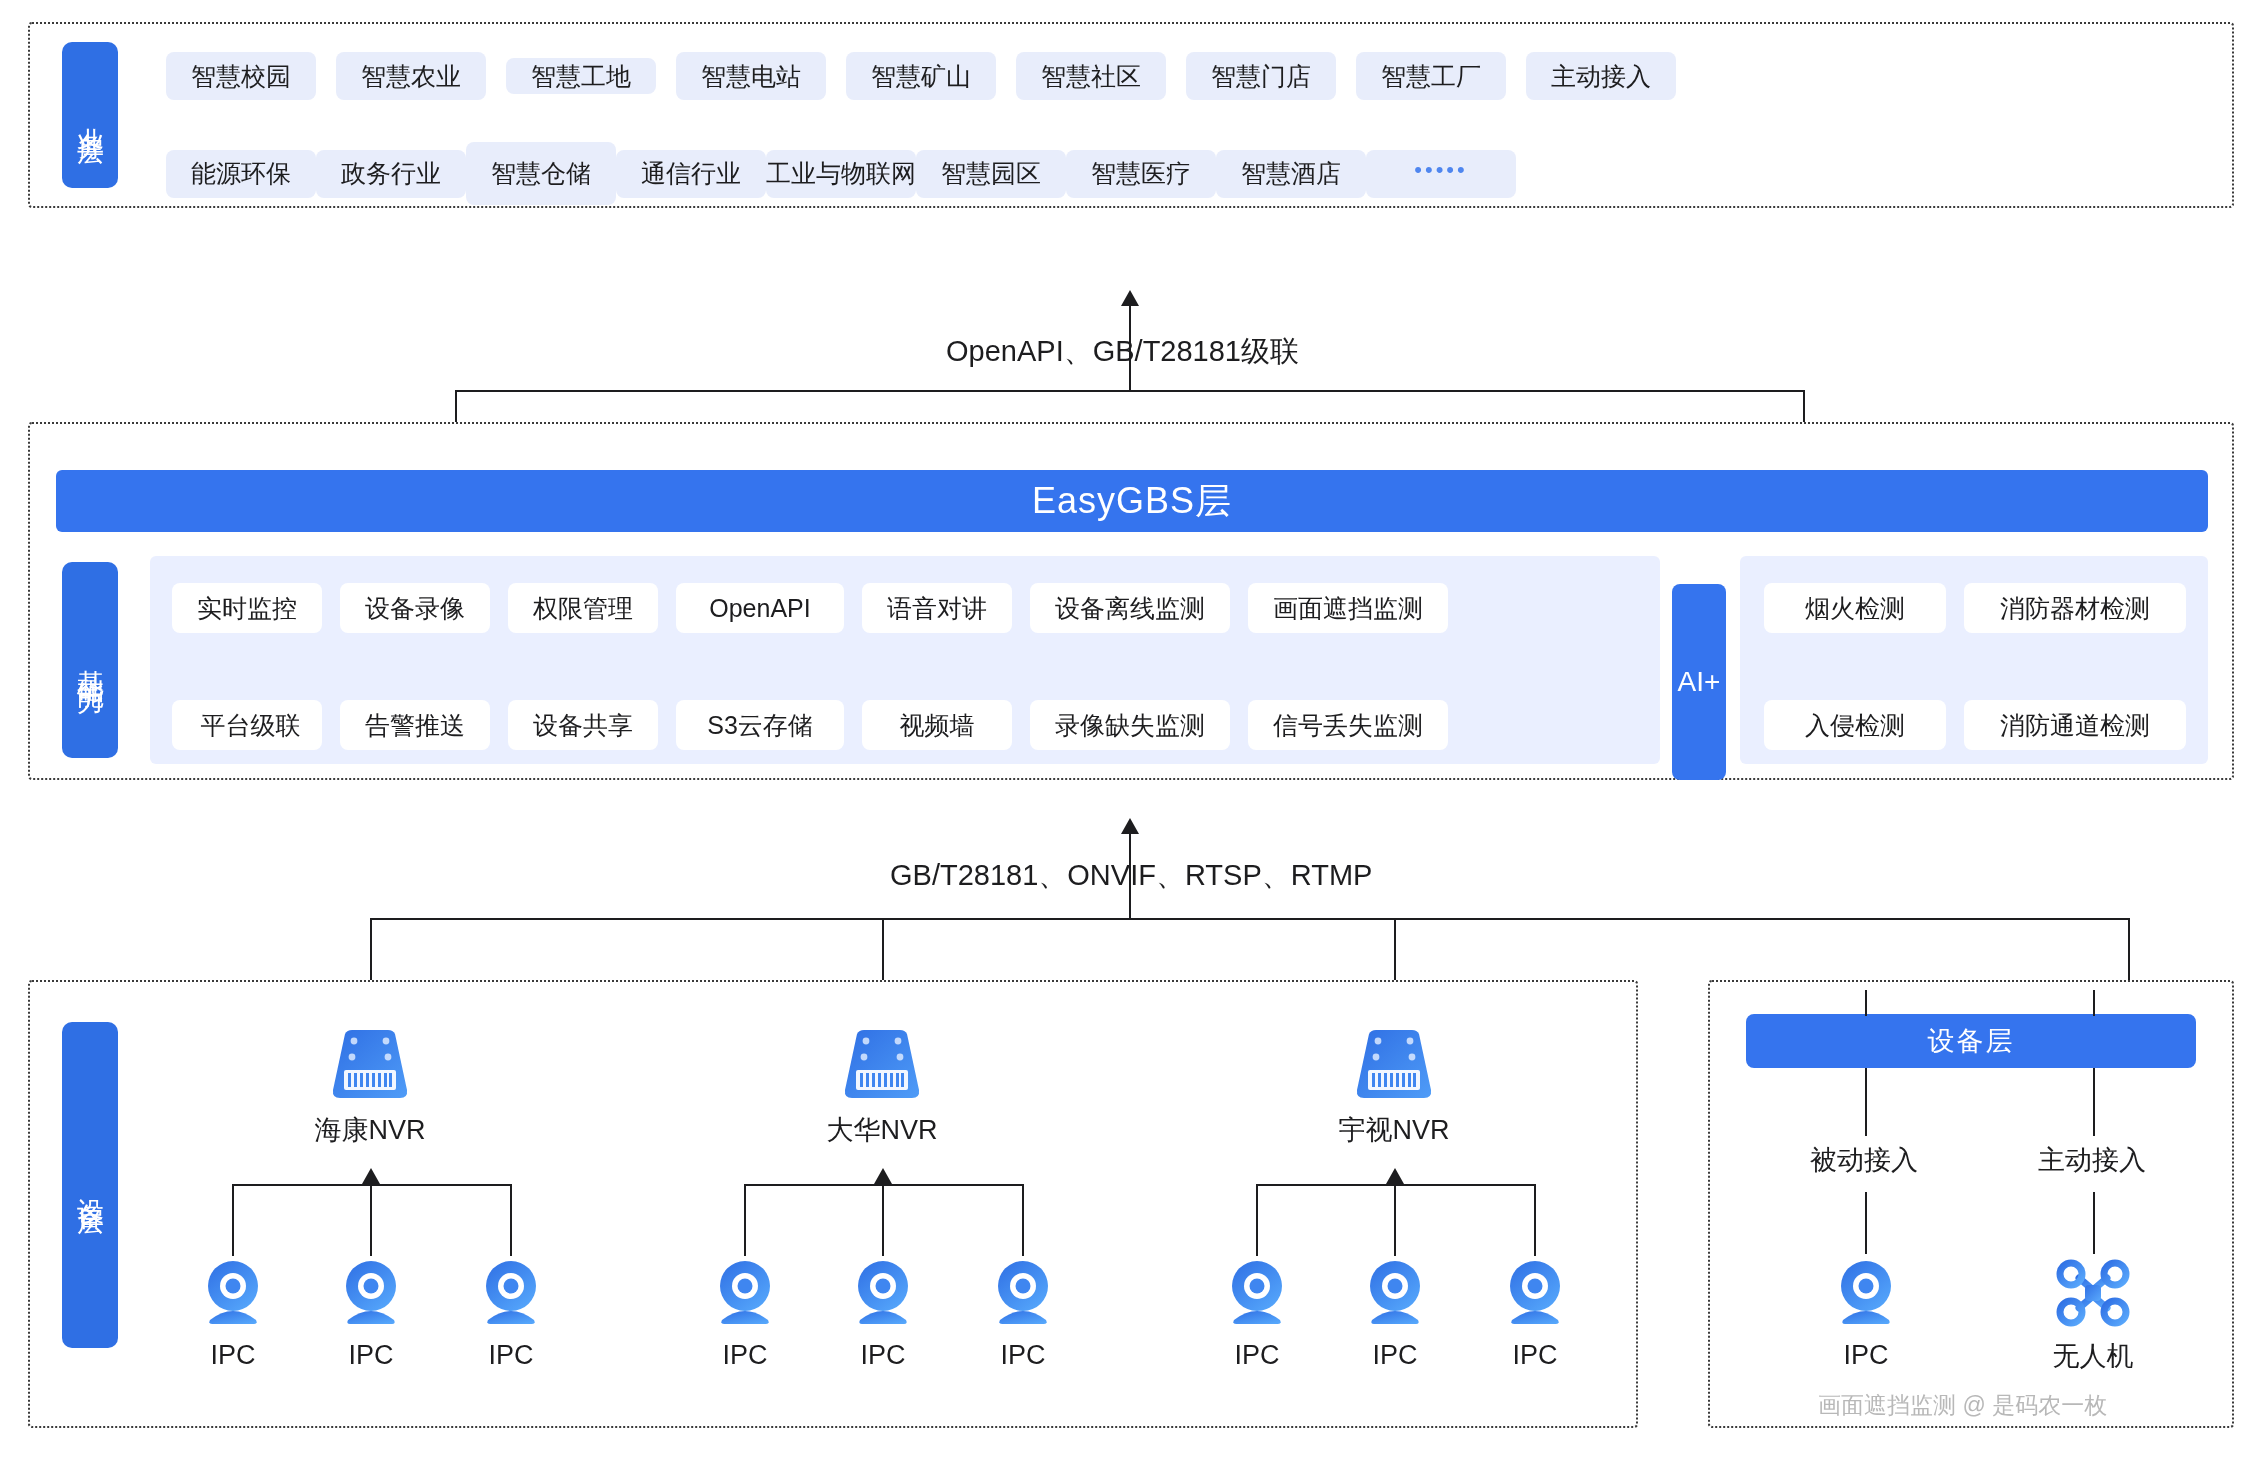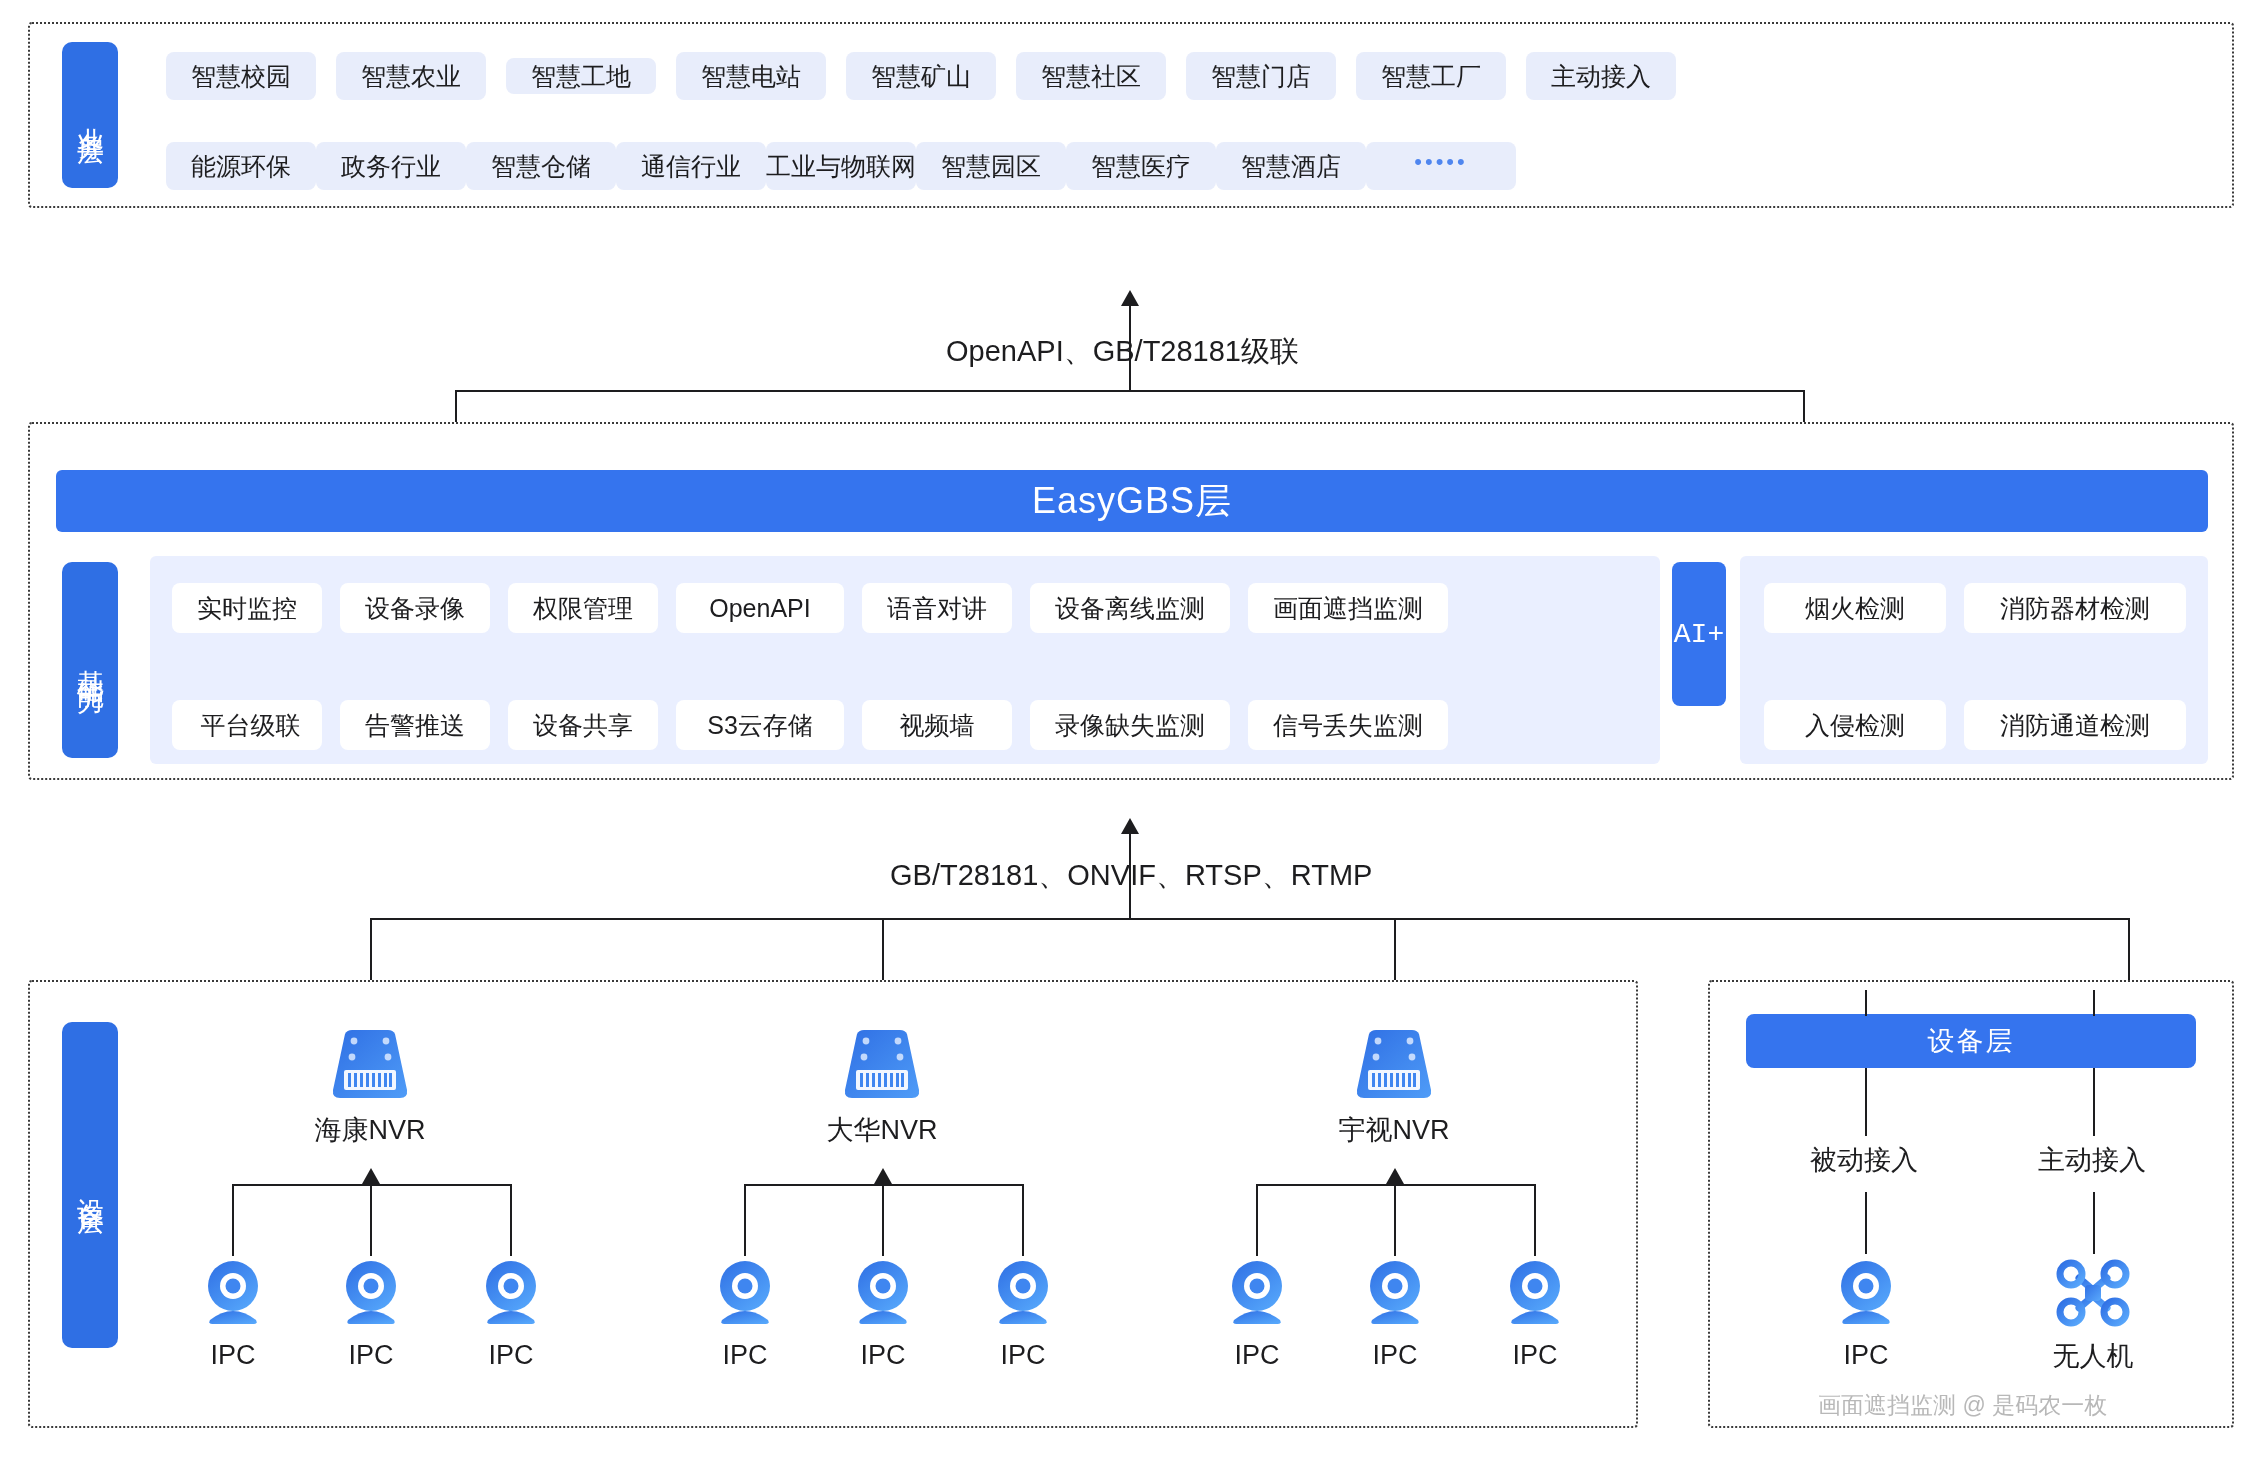--- a/index.html
+++ b/index.html
@@ -195,21 +195,21 @@
       </div>
   </div>
 
   <div class="row" style="left:166px;top:142px;">
     <div class="chip" style="width:150px;height:48px;">
         <span>能源环保</span>
       </div>
     <div class="chip" style="width:150px;height:48px;">
         <span>政务行业</span>
       </div>
-    <div class="chip" style="width:150px;height:48px;text-align:center;">
+    <div class="chip" style="width:150px;height:63px;text-align:center;">
         <span>智慧仓储</span>
       </div>
     <div class="chip" style="width:150px;height:48px;">
         <span>通信行业</span>
       </div>
     <div class="chip" style="width:150px;height:48px;">
         <span>工业与物联网</span>
       </div>
     <div class="chip" style="width:150px;height:48px;">
         <span>智慧园区</span>
@@ -285,21 +285,21 @@
         <span>视频墙</span>
       </div>
     <div class="chip white" style="width:200px;height:50px;">
         <span>录像缺失监测</span>
       </div>
     <div class="chip white" style="width:200px;height:50px;">
         <span>信号丢失监测</span>
       </div>
   </div>
 
-  <div class="ai-col" style="left:1672px;top:562px;width:54px;height:144px;font-family:Liberation Mono, monospace;">
+  <div class="ai-col" style="left:1672px;top:584px;width:54px;height:196px;">
     <span>AI+</span>
   </div>
   <div class="cap-wrap" style="left:1740px;top:556px;width:468px;height:208px;"></div>
   <div class="row" style="left:1764px;top:583px;gap:18px;">
     <div class="chip white" style="width:182px;height:50px;">
         <span>烟火检测</span>
       </div>
     <div class="chip white" style="width:222px;height:50px;">
         <span>消防器材检测</span>
       </div>

